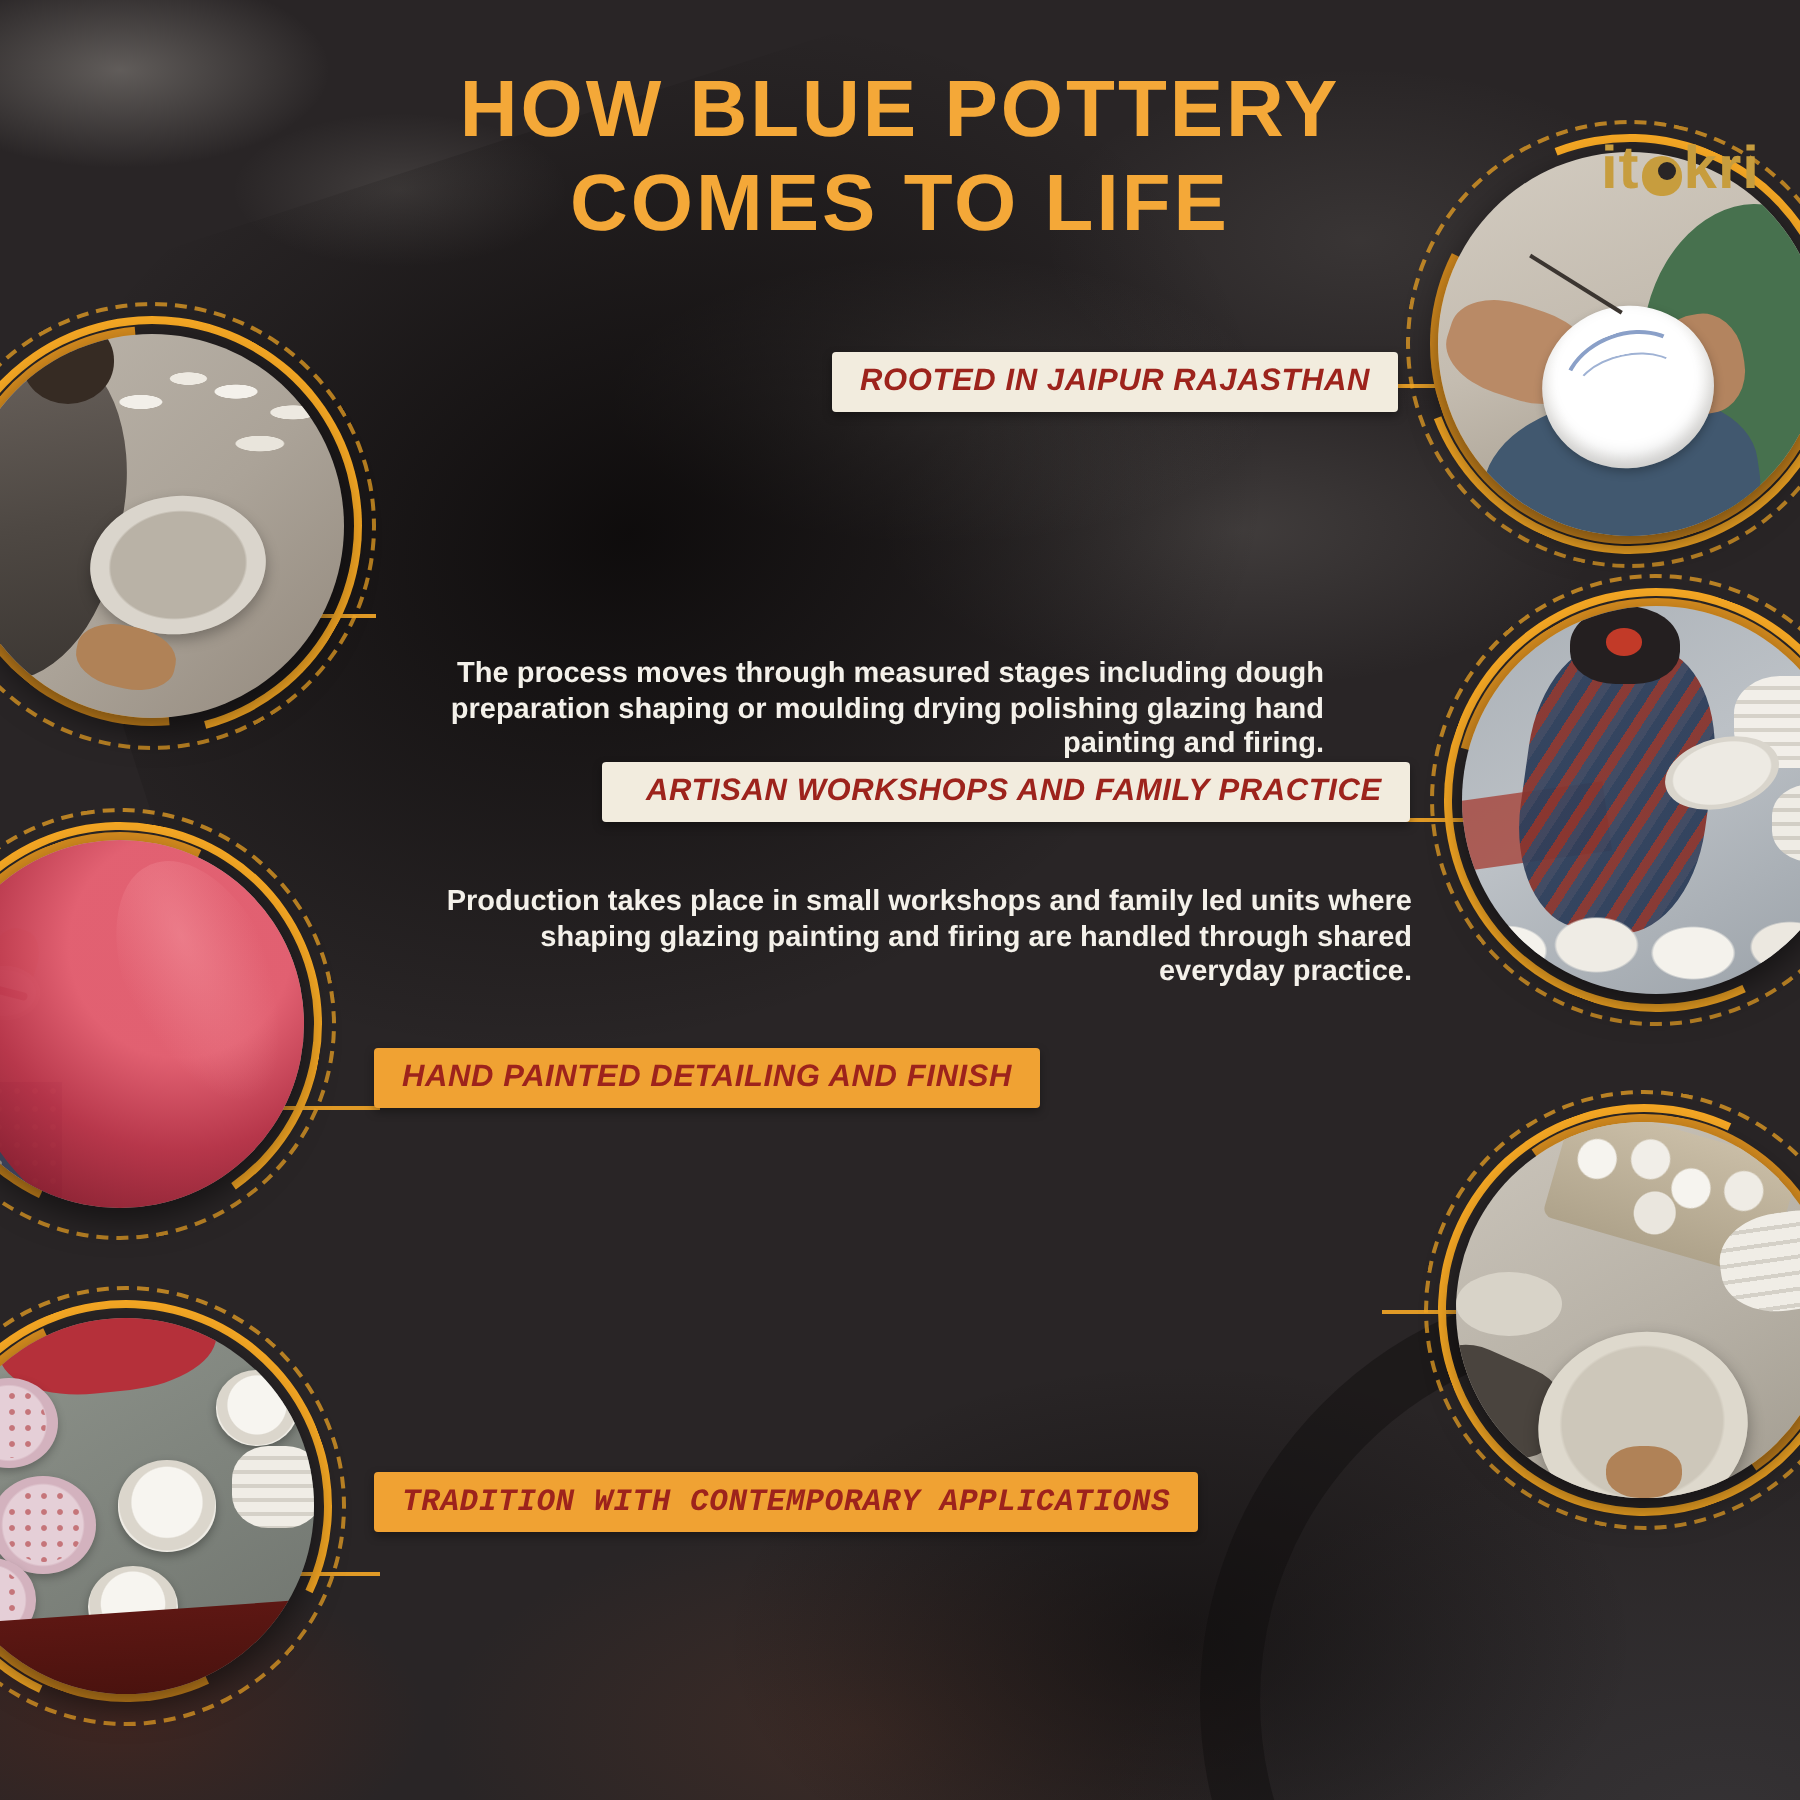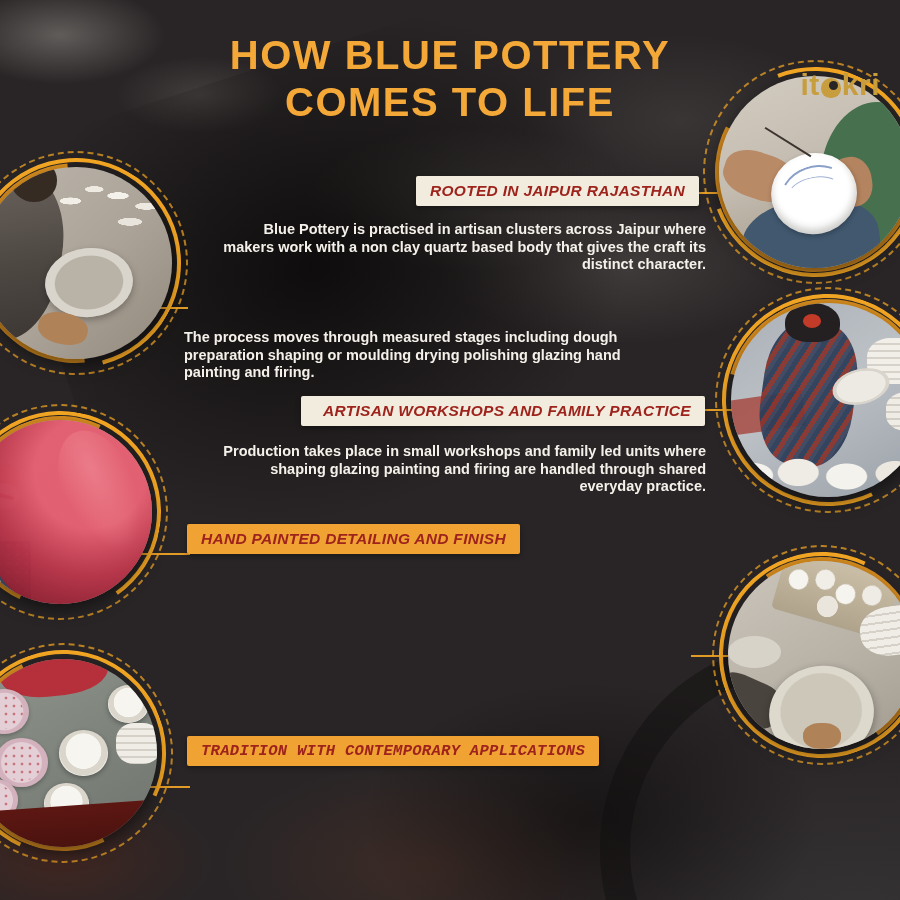--- a/index.html
+++ b/index.html
@@ -51,24 +51,24 @@
     background:var(--bg);border-radius:50%;}
 
   
   .banner{position:absolute;z-index:4;padding:6px 14px;border-radius:2px;
     font-style:italic;font-weight:bold;font-size:15.5px;letter-spacing:.3px;color:var(--red);
     white-space:nowrap;box-shadow:0 2px 5px rgba(0,0,0,.35);}
   .banner.cream{background:var(--cream);}
   .banner.orange{background:var(--orange);}
   .para{position:absolute;z-index:4;font-size:14.5px;font-weight:700;line-height:17.5px;color:var(--body);}
   .ta-r{text-align:right;}
-  .ta-l{text-align:left;}
+  .ta-l{text-align:right;}
   .b1{left:416px;top:176px;}
   .b2{left:184px;top:283px;}
-  .b3{left:301px;top:396px;padding-left:22px;}
+  .b3{left:301px;top:381px;padding-left:22px;}
   .b4{left:187px;top:524px;}
   .b5{left:294px;top:638px;}
   .b6{left:187px;top:736px;font-family:Liberation Mono, monospace;}
   .p1{left:220px;top:221px;width:486px;}
   .p2{left:184px;top:329px;width:478px;}
   .p3{left:212px;top:443px;width:494px;}
   .p4{left:187px;top:572px;width:506px;}
   .p5{left:207px;top:688px;width:499px;}
   .p6{left:189px;top:799px;width:502px;}
 
@@ -241,21 +241,20 @@
   <div class="banner cream b3">
     <span>ARTISAN WORKSHOPS AND FAMILY PRACTICE</span>
   </div>
   <div class="banner orange b4">
     <span>HAND PAINTED DETAILING AND FINISH</span>
   </div>
   <div class="banner orange b6">
     <span>TRADITION WITH CONTEMPORARY APPLICATIONS</span>
   </div>
 
-  <p class="para ta-r p1">Blue Pottery is practised in artisan clusters across Jaipur where makers work with a non clay quartz based body that gives the craft its distinct character.</p>
   <p class="para ta-l p2">The process moves through measured stages including dough preparation shaping or moulding drying polishing glazing hand painting and firing.</p>
   <p class="para ta-r p3">Production takes place in small workshops and family led units where shaping glazing painting and firing are handled through shared everyday practice.</p>
 
   <div class="circle c1">
     <div class="ring-b" style="transform:rotate(12deg)"></div>
     <div class="ring-c" style="transform:rotate(-18deg)"></div>
     <div class="ring-a" style="transform:rotate(24deg)"></div>
     <div class="photo">
       <div class="ph c1-green"></div>
       <div class="ph c1-jeans"></div>

